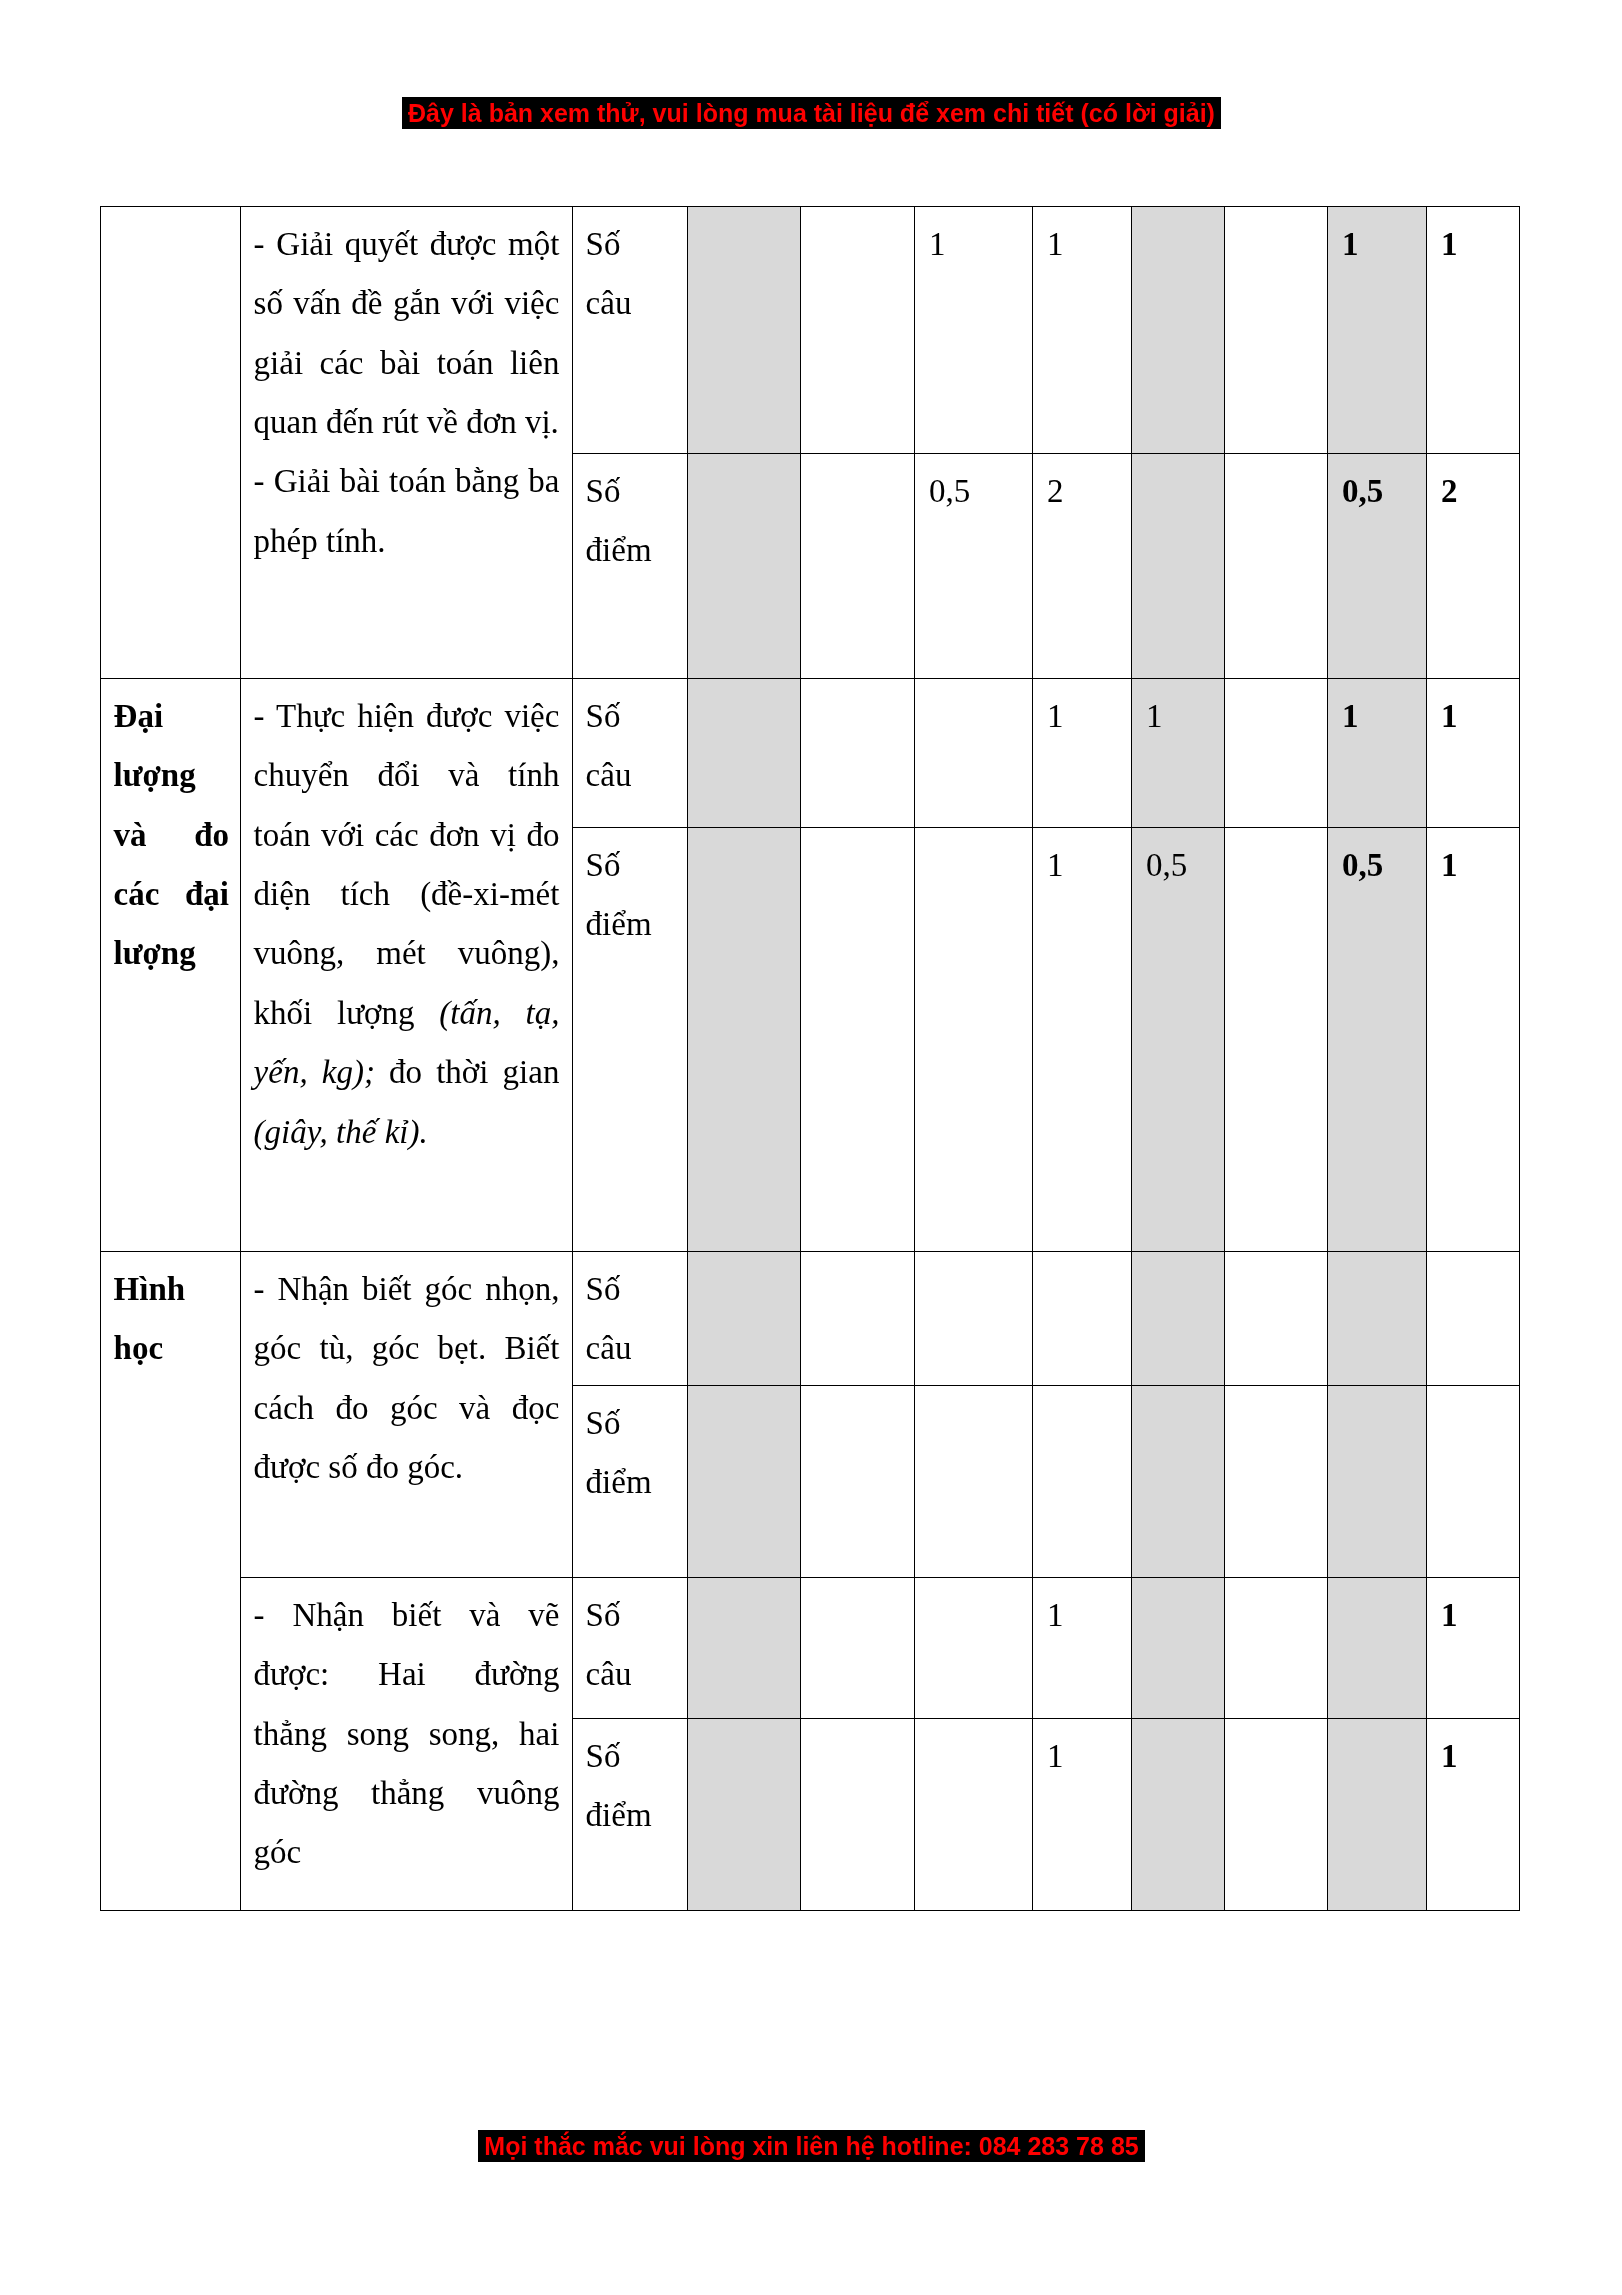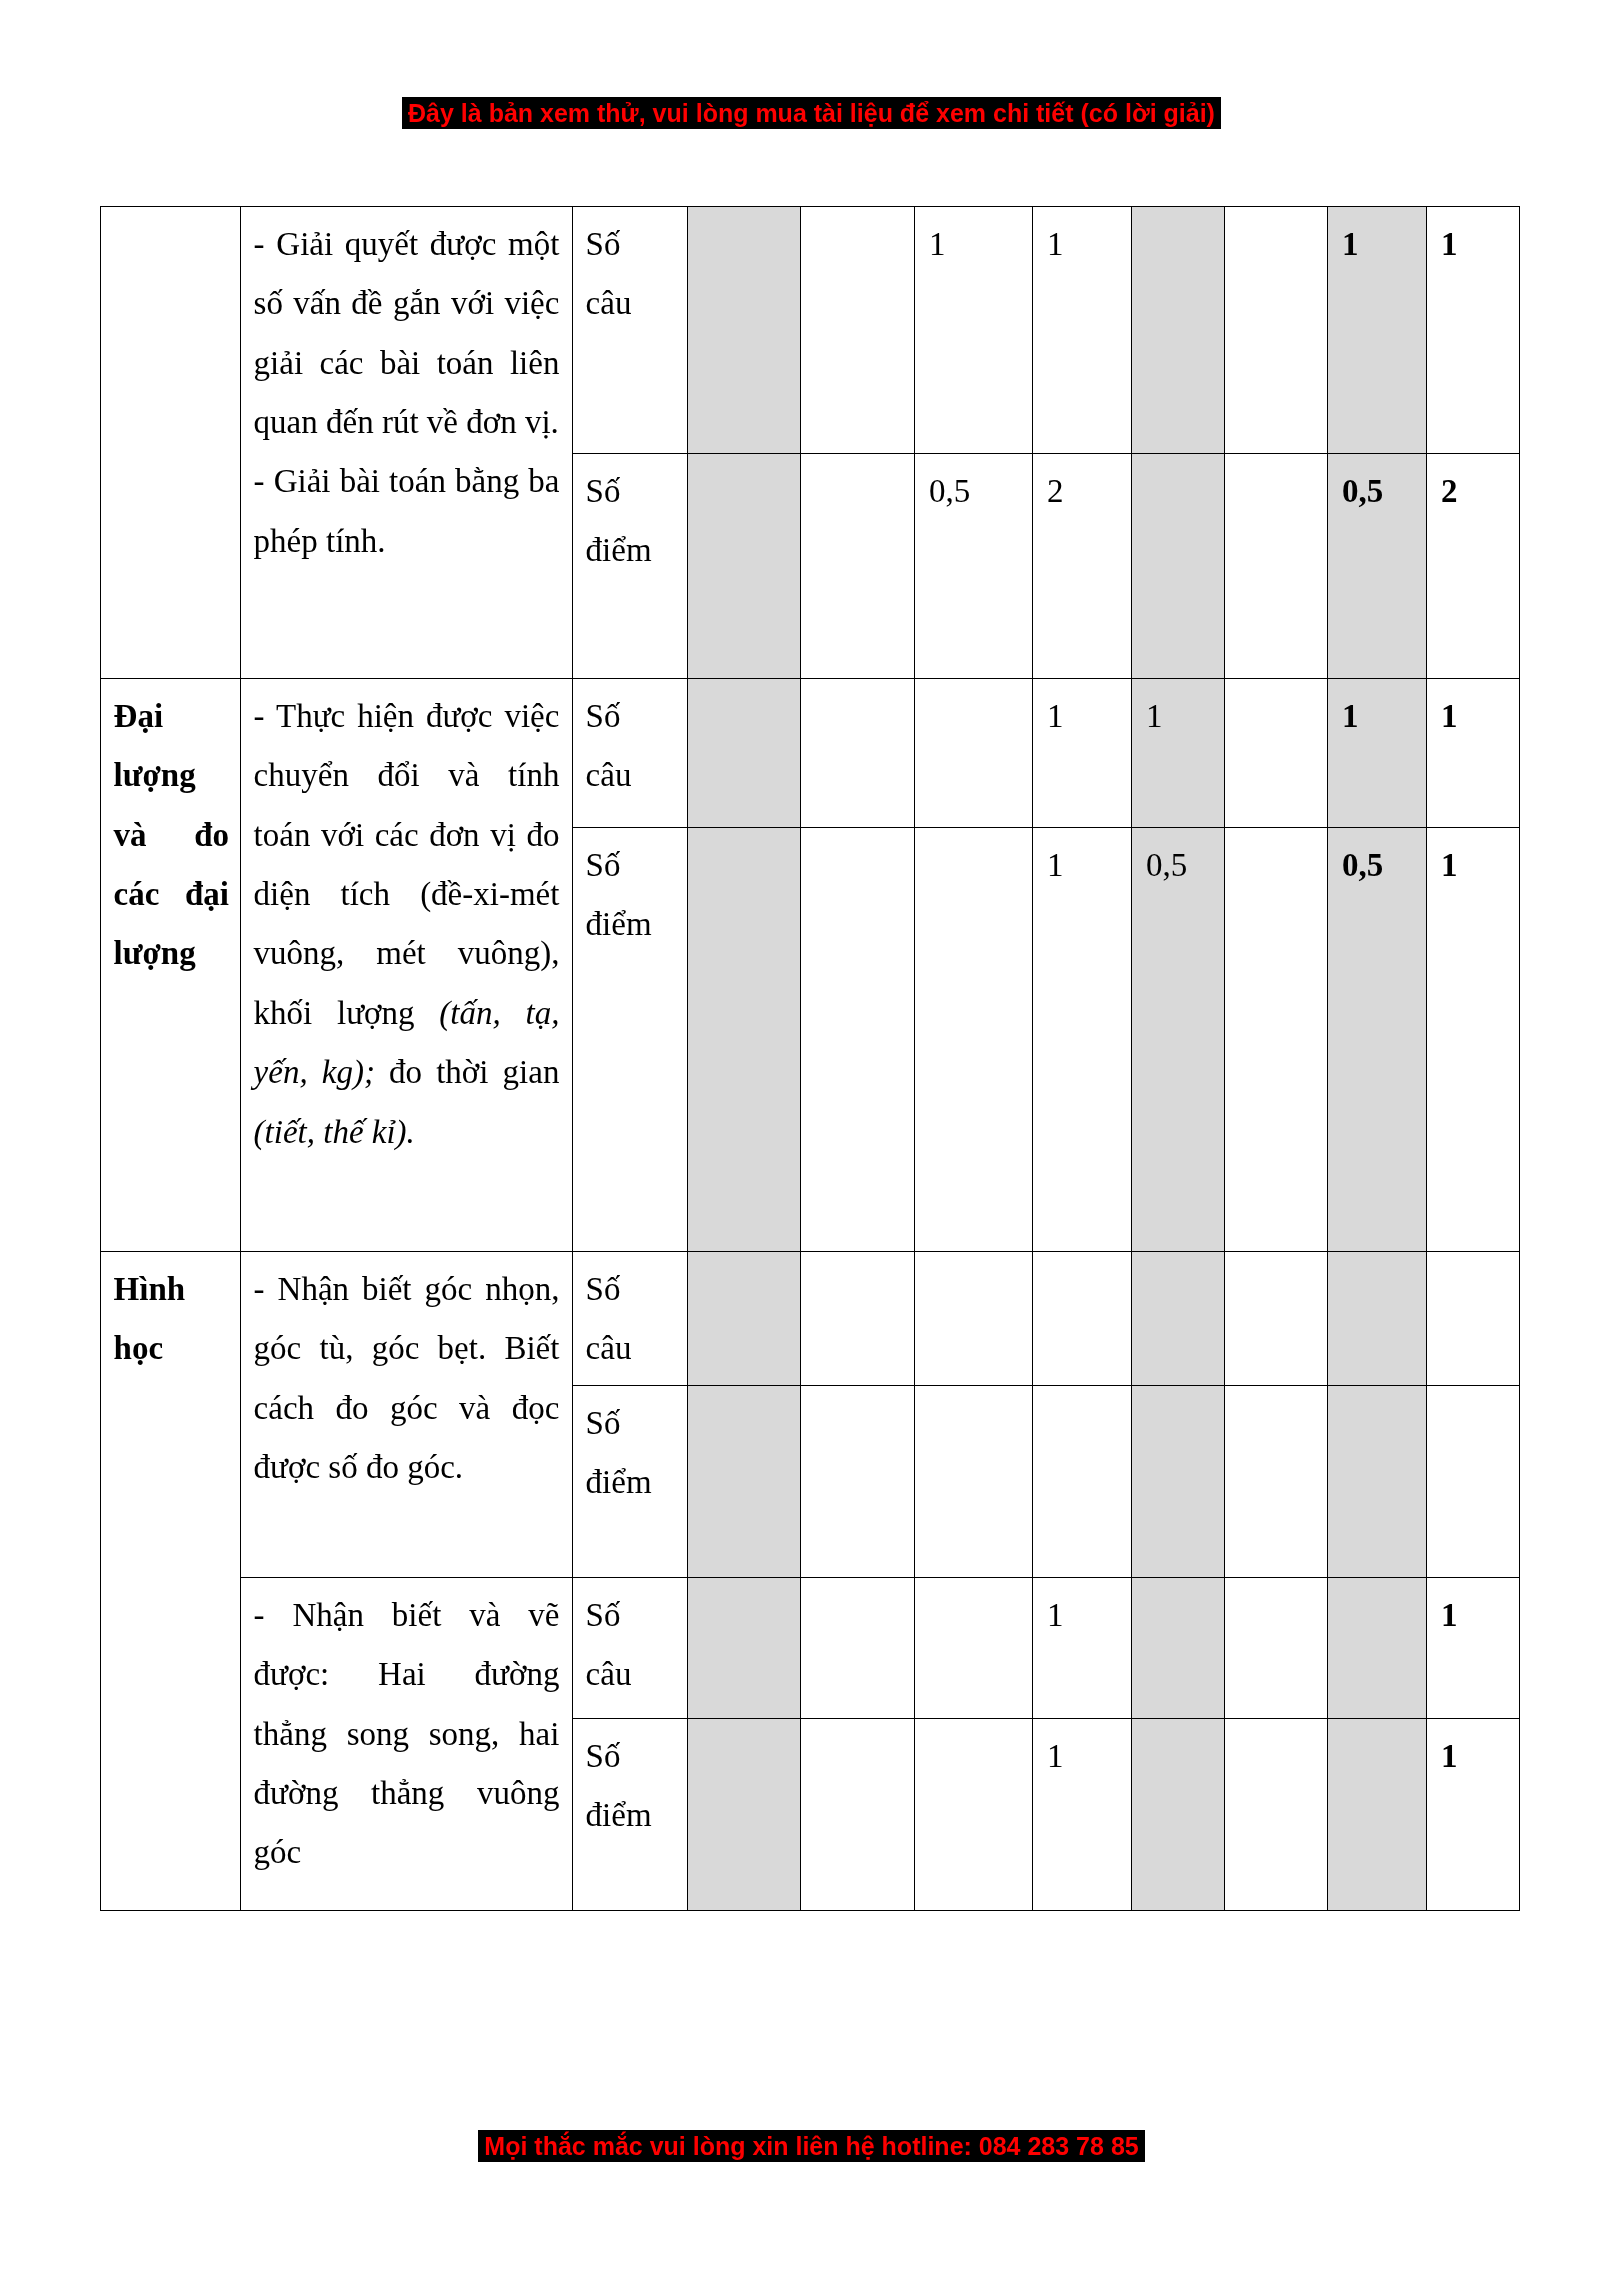--- a/index.html
+++ b/index.html
@@ -127,21 +127,21 @@
       <td class="val">2</td>
       <td class="val c-shade"></td>
       <td class="val"></td>
       <td class="val c-shade c-bold">0,5</td>
       <td class="val c-bold">2</td>
     </tr>
 
     <tr class="h3">
       <td class="topic" rowspan="2">Đại lượng và đo các đại lượng</td>
       <td class="desc-cell" rowspan="2">
-        <p><span>- Thực hiện được việc chuyển đổi và tính toán với các đơn vị đo diện tích (đề-xi-mét vuông, mét vuông), khối lượng </span><span class="it">(tấn, tạ, yến, kg);</span><span> đo thời gian </span><span class="it">(tiết, thế kỉ).</span></p>
+        <p><span>- Thực hiện được việc chuyển đổi và tính toán với các đơn vị đo diện tích (đề-xi-mét vuông, mét vuông), khối lượng </span><span class="it">(tấn, tạ, yến, kg);</span><span> đo thời gian </span><span class="it">(giây, thế kỉ).</span></p>
       </td>
       <td class="label-cell">Số
 câu</td>
       <td class="val c-shade"></td>
       <td class="val"></td>
       <td class="val"></td>
       <td class="val">1</td>
       <td class="val c-shade">1</td>
       <td class="val"></td>
       <td class="val c-shade c-bold">1</td>

